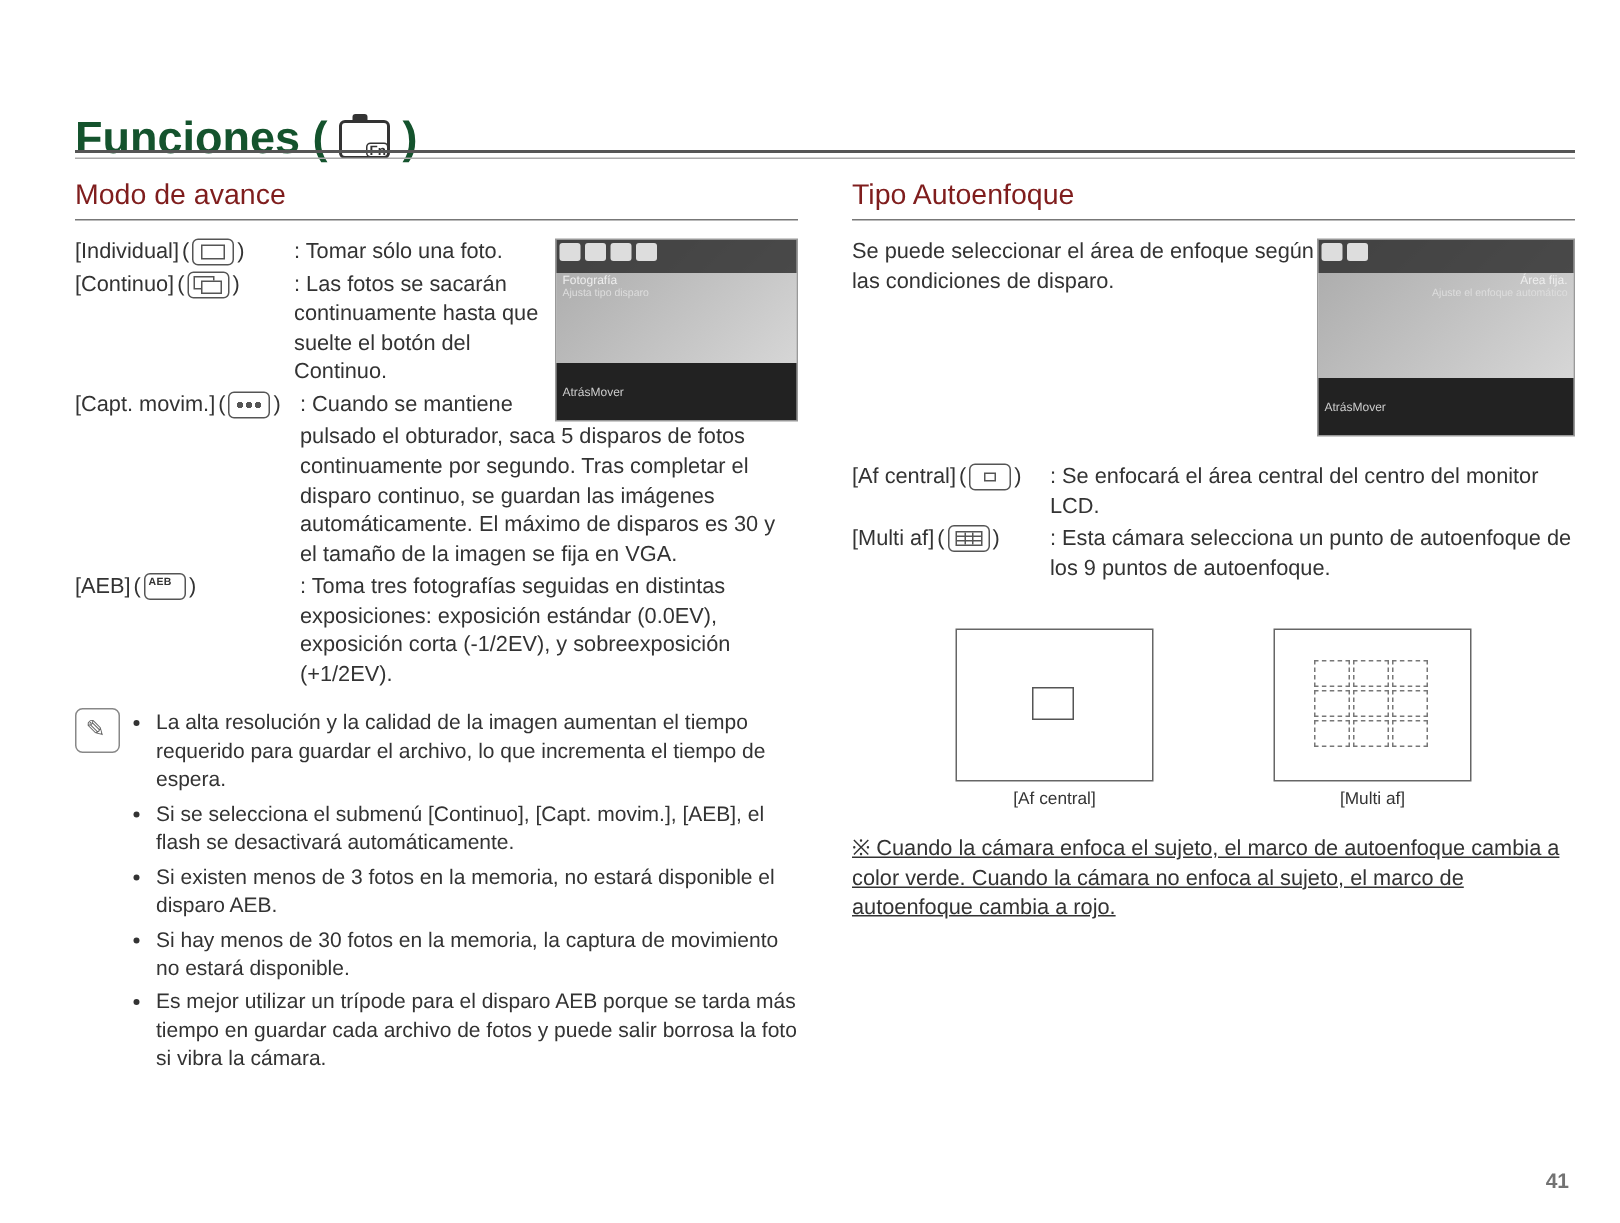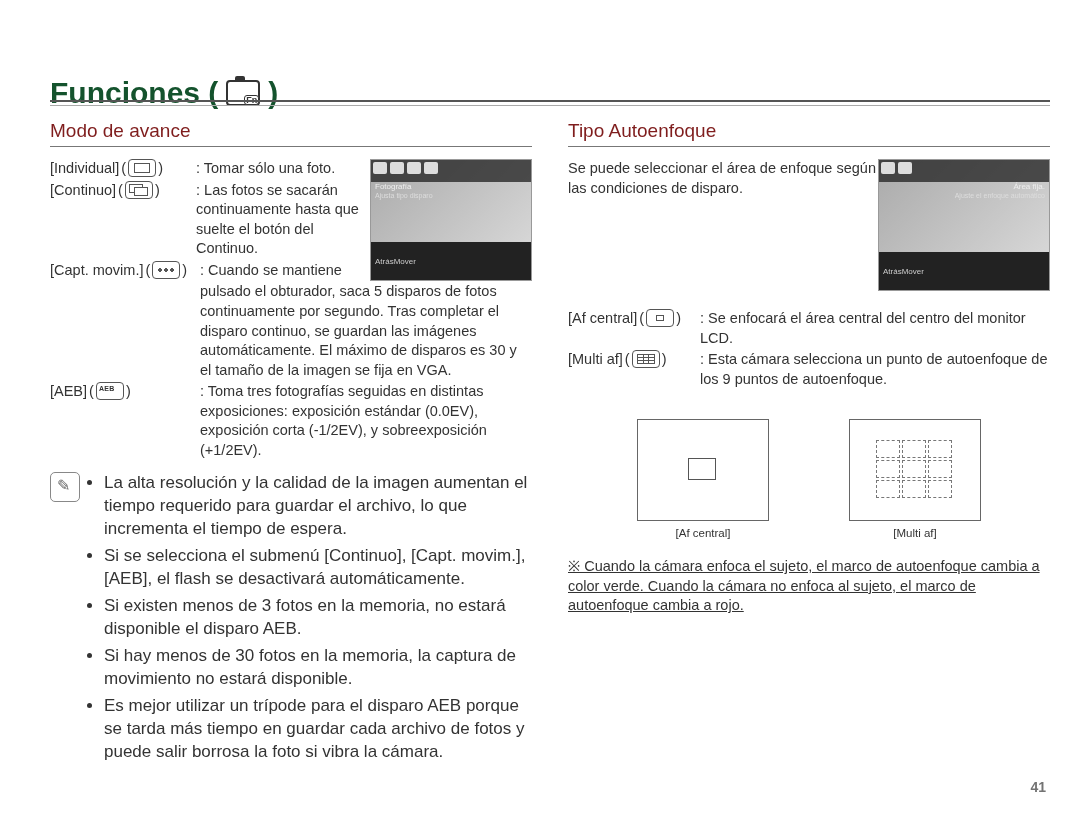--- a/index.html
+++ b/index.html
@@ -136,21 +136,21 @@
   .note-icon {
     width: 28px; height: 28px;
     border: 1.5px solid #888;
     border-radius: 5px;
     flex-shrink: 0;
     position: relative;
   }
   .note-icon::after {
     content:'✎'; position:absolute; left:6px; top:3px; font-size:16px; color:#666;
   }
-  .notes ul { margin:0; padding-left: 14px; font-size: 17px; line-height: 1.35; }
+  .notes ul { margin:0; padding-left: 14px; font-size: 14px; line-height: 1.35; }
   .notes li { margin-bottom: 4px; }
 
   .right-top { display:flex; gap:0; align-items:flex-start; }
   .right-top .intro { flex:1; }
 
   .af-figs {
     display:flex; justify-content:center; gap:80px;
     margin: 30px 0 18px 0;
   }
   .af-fig { text-align:center; }

